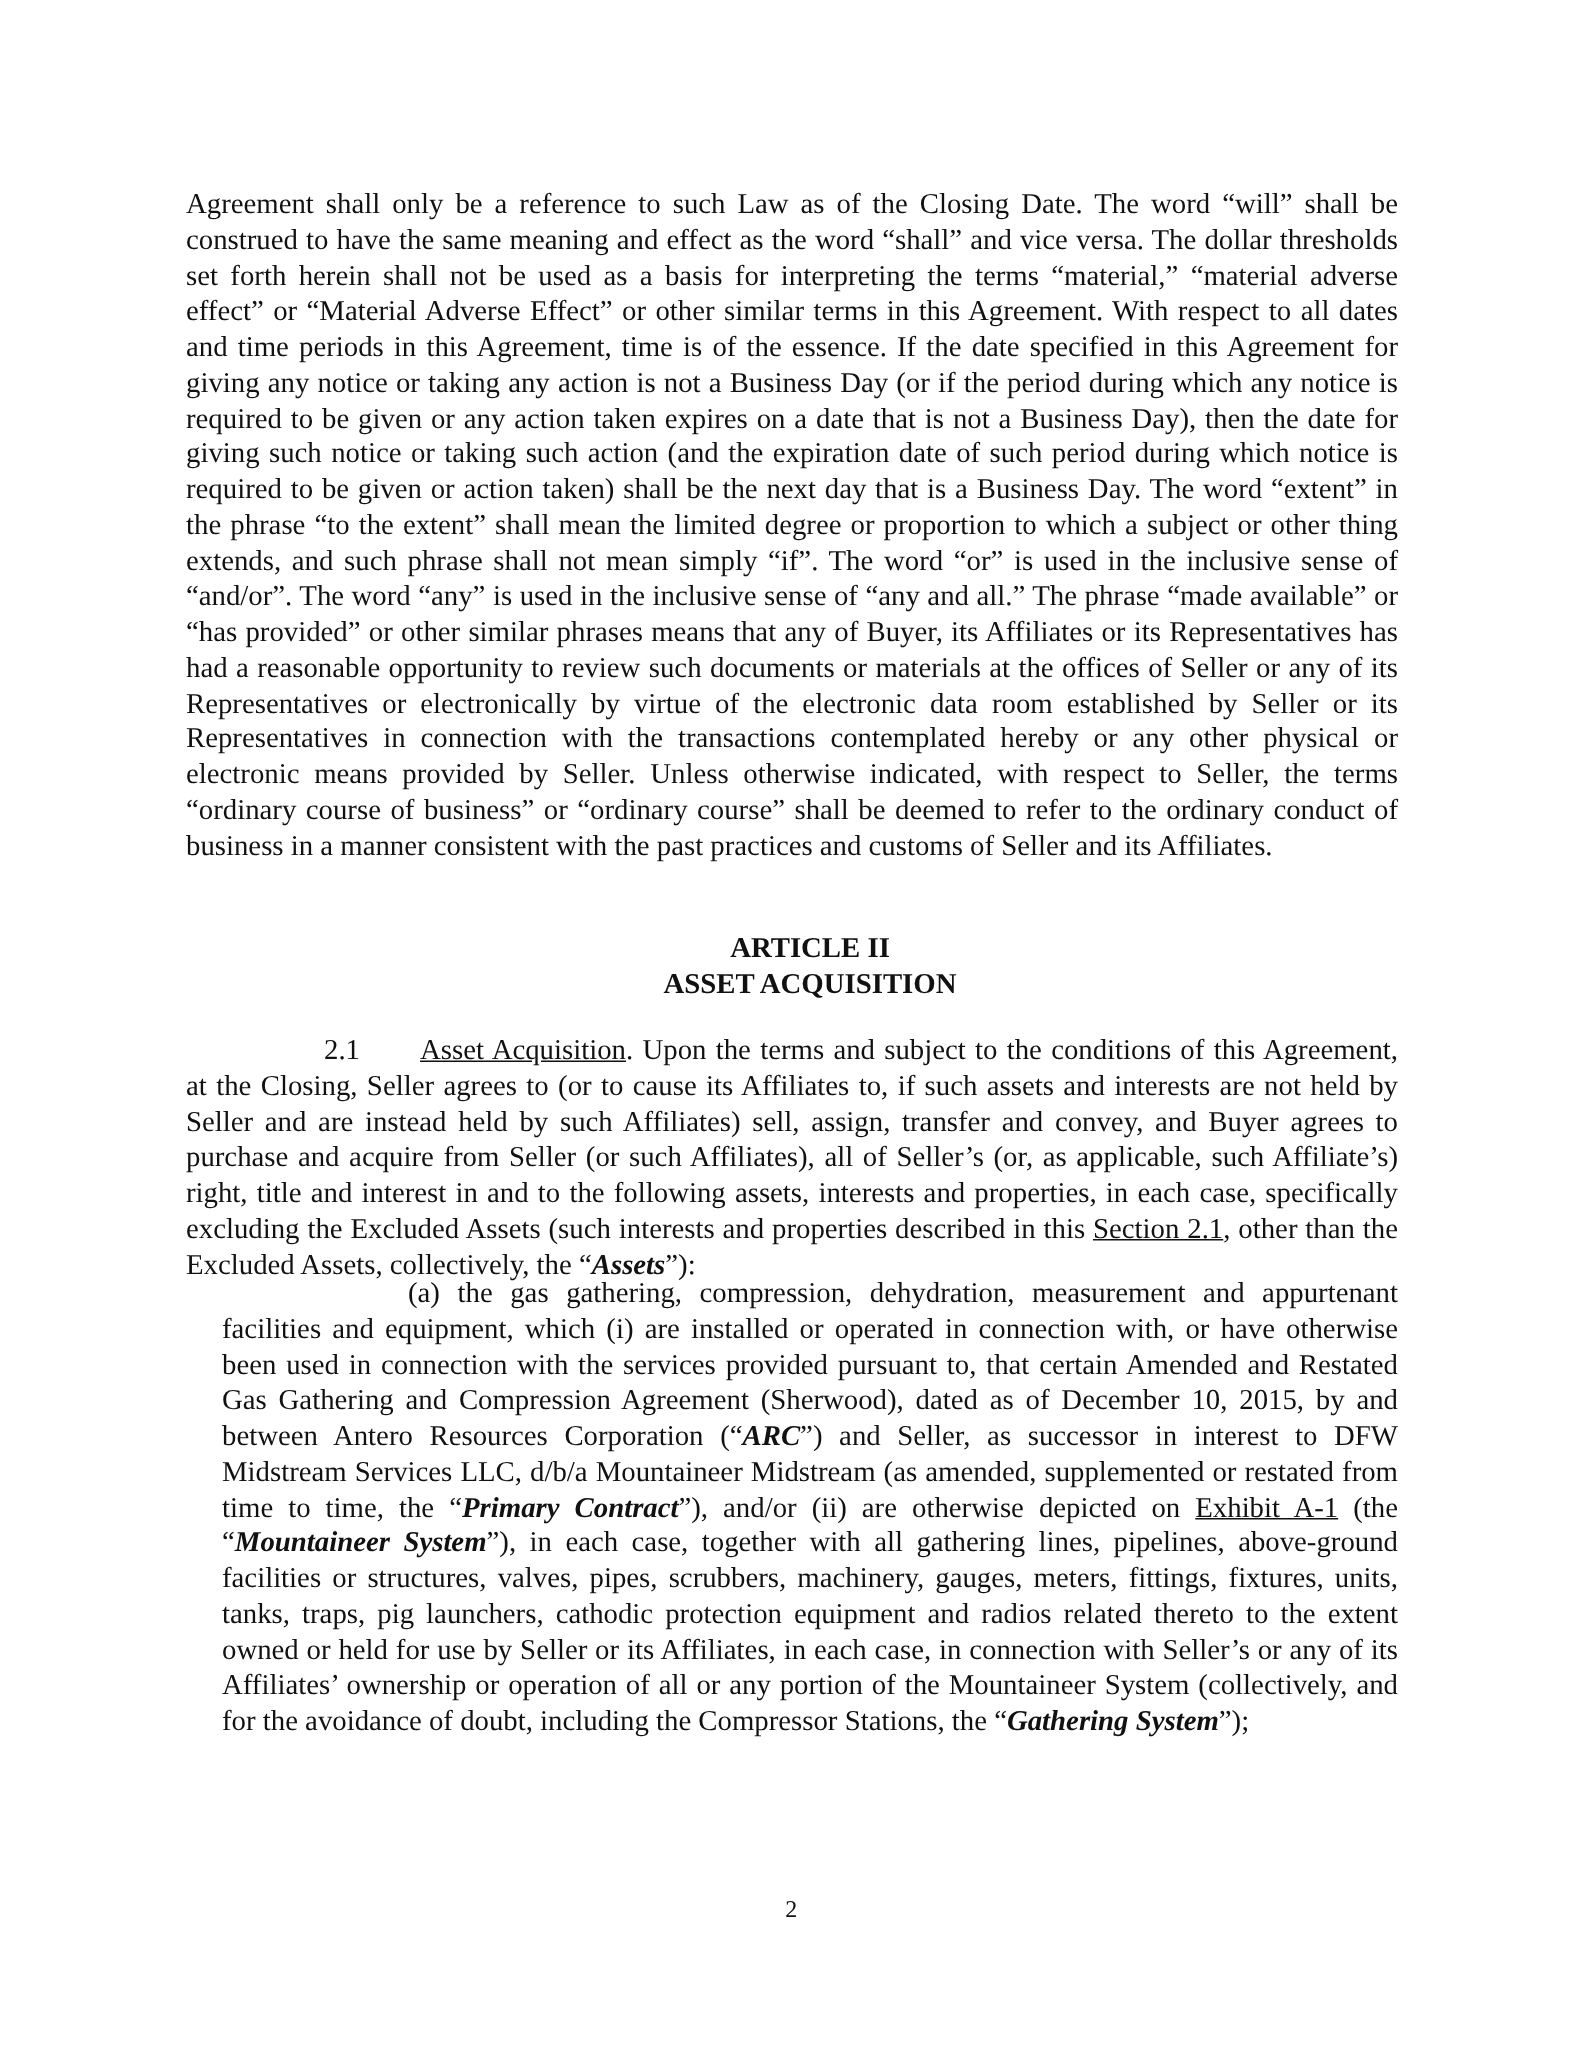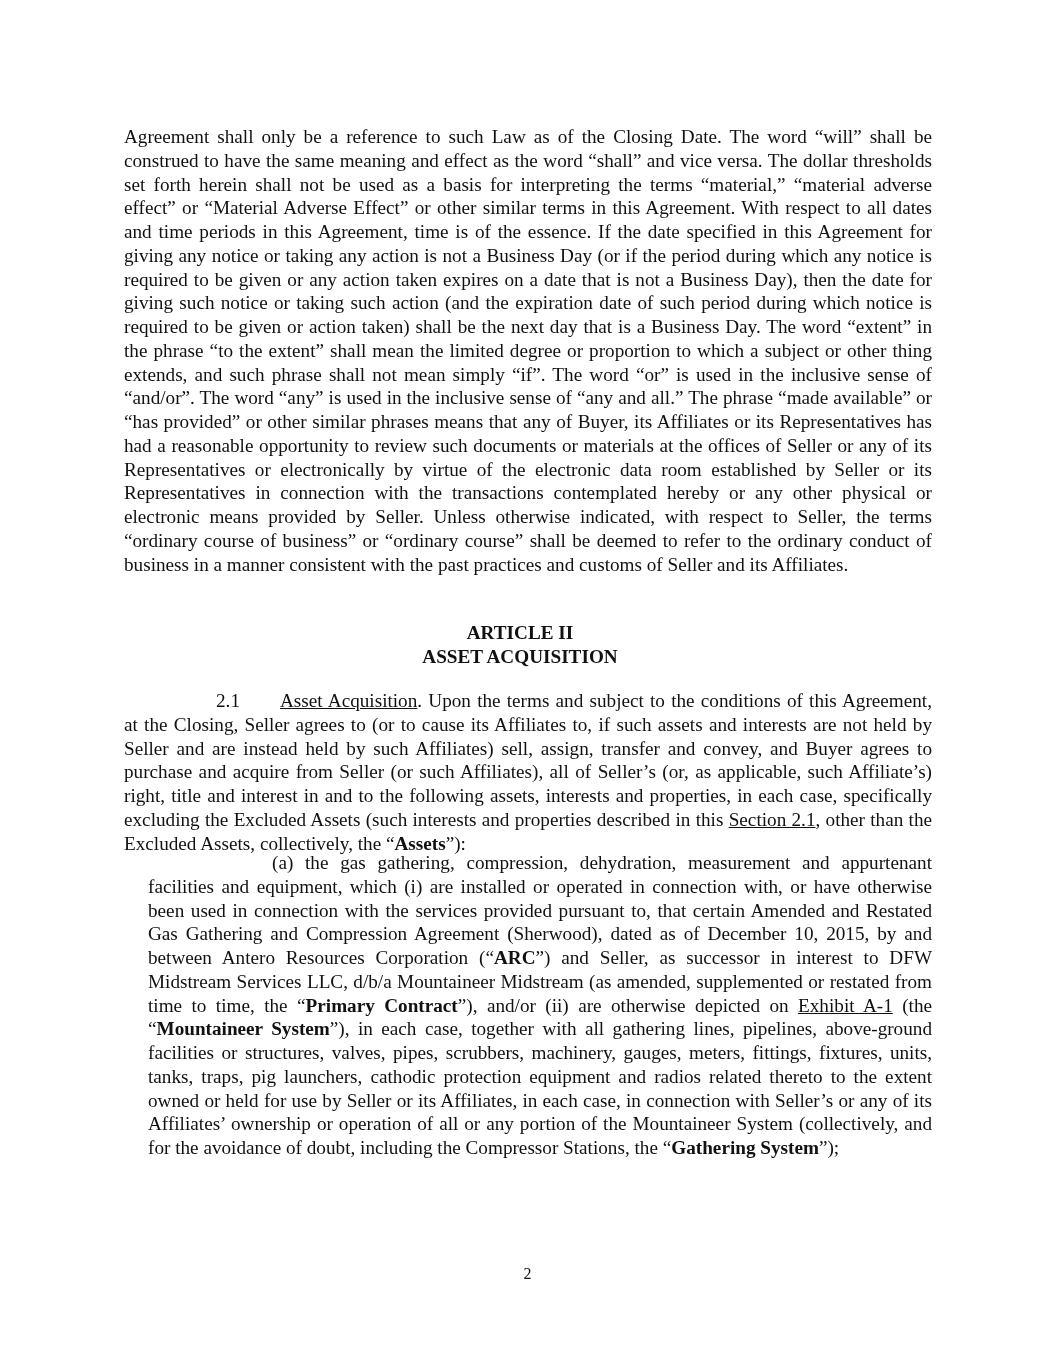--- a/index.html
+++ b/index.html
@@ -11,30 +11,30 @@
   .page { position: absolute; left: 0; top: 0; width: 1055px; height: 1365px; }
   .para {
     position: absolute;
     font-size: 19.2px;
     line-height: 23.75px;
     text-align: justify;
     margin: 0;
   }
   .p1 { left: 124px; top: 125px; width: 808px; }
   .heading {
-    position: absolute; left: 116px; width: 808px; text-align: center;
+    position: absolute; left: 136px; width: 808px; text-align: center;
     font-weight: bold; font-size: 19.2px; line-height: 24px; margin: 0;
   }
   .h1 { top: 621px; }
   .h2 { top: 645px; }
   .p2 { left: 124px; top: 689px; width: 808px; text-indent: 60px; }
   .p2 .secnum { display: inline-block; width: 64px; text-indent: 0; margin-left: 32px; }
   .p3 { left: 148px; top: 851px; width: 784px; text-indent: 124px; }
   .u { text-decoration: underline; }
-  .bi { font-weight: bold; }
+  .bi { font-weight: bold; font-style: italic; }
   .pagenum {
     position: absolute; left: 0; width: 1055px; top: 1264px;
     text-align: center; font-size: 16px; line-height: 20px;
   }
 </style>
 </head>
 <body>
 
 <div class="page">
 

